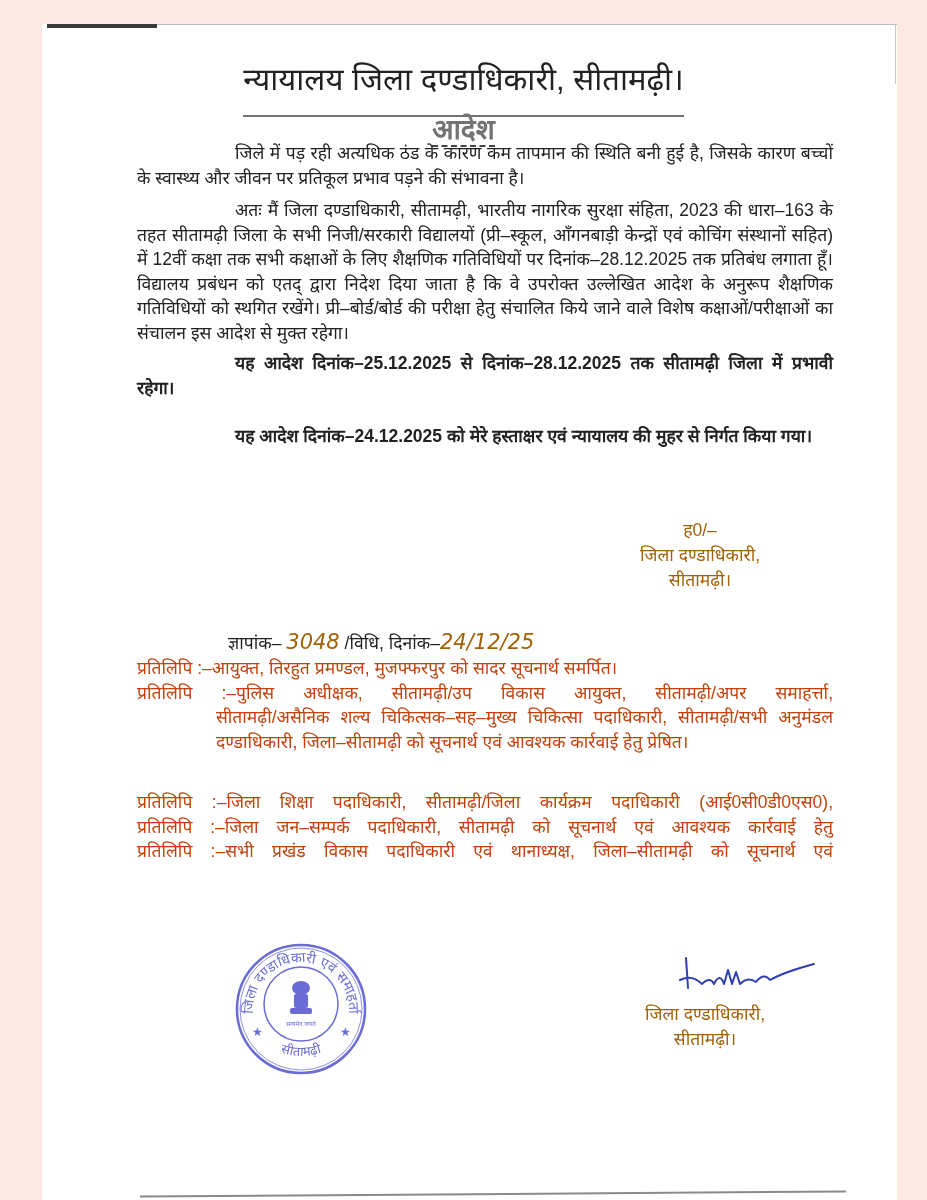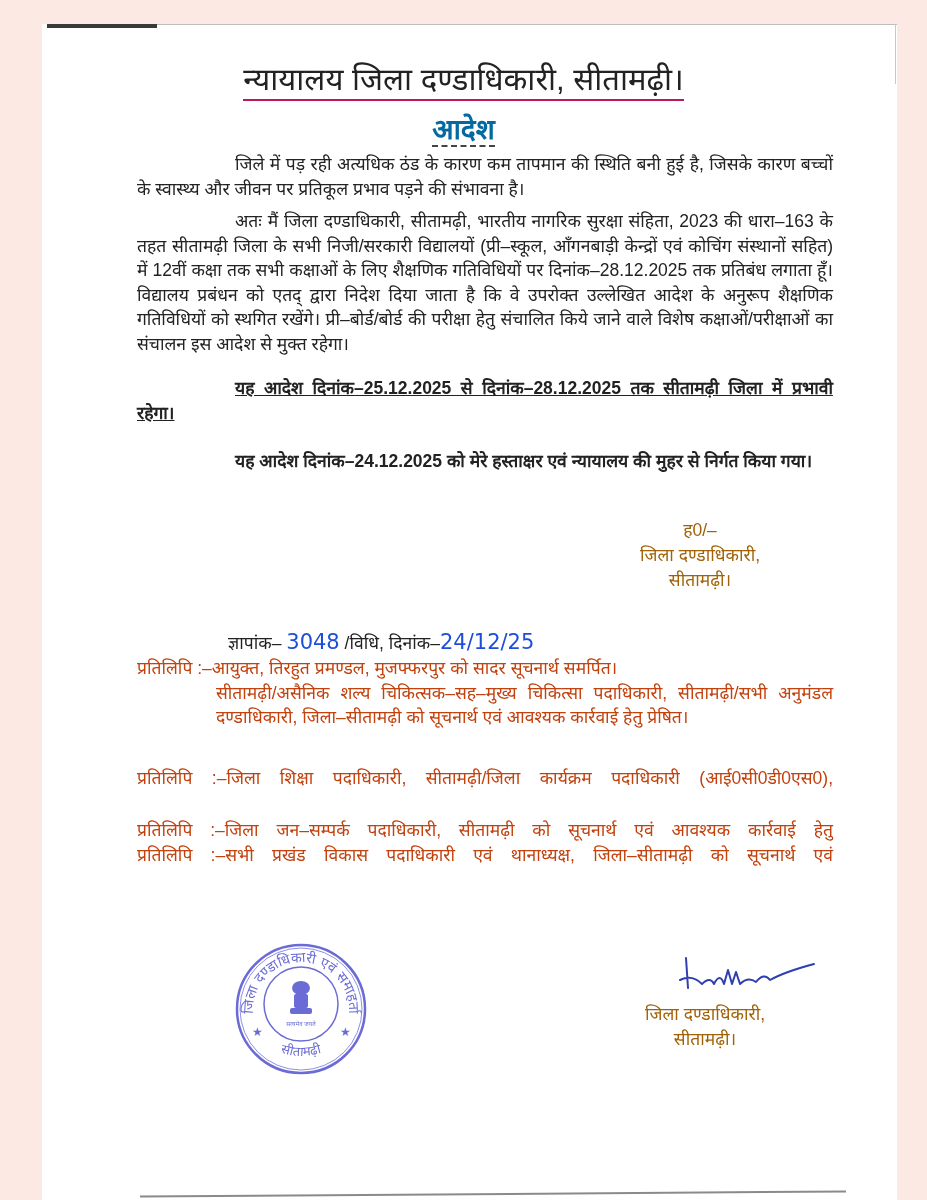--- a/index.html
+++ b/index.html
@@ -22,41 +22,41 @@
       position: absolute; left: 157px; top: 24px; width: 740px; height: 1px;
       background: #bdbdbd;
     }
     .edge-right {
       position: absolute; left: 895px; top: 24px; width: 1px; height: 60px; background: #c8c8c8;
     }
     .heading {
       position: absolute; left: 0; top: 60px; width: 927px; text-align: center;
       font-size: 31px; line-height: 40px; color: #222;
     }
-    .heading span { border-bottom: 2px solid #be185d; padding-bottom: 2px; }
+    .heading span { border-bottom: 2px solid #737373; padding-bottom: 18px; }
     .subheading {
       position: absolute; left: 0; top: 112px; width: 927px; text-align: center;
-      font-size: 28px; font-weight: bold; line-height: 36px; color: #0369a1;
+      font-size: 28px; font-weight: bold; line-height: 36px; color: #737373;
     }
     .subheading span { border-bottom: 2px dashed #444; }
     .body {
       position: absolute; left: 137px; width: 696px;
       font-size: 17.5px; line-height: 24.5px; text-align: justify; color: #222;
       font-family: "Liberation Sans Narrow", "Liberation Sans", sans-serif;
     }
     .para { text-indent: 98px; margin: 0; }
     .bold { font-weight: bold; }
     .sig-block {
       position: absolute; text-align: center; font-size: 17.5px; line-height: 25px; color: #a16207;
     }
     .memo-line {
       position: absolute; left: 228px; top: 630px; font-size: 17.5px; color: #222;
     }
     .hand {
-      font-family: "DejaVu Sans", sans-serif; color: #1d4ed8; font-size: 21px;
+      font-family: "DejaVu Sans", sans-serif; font-style: italic; color: #a16207; font-size: 21px;
     }
     .copies {
       position: absolute; left: 137px; top: 656px; width: 696px;
       font-size: 17.5px; line-height: 24.5px; color: #c2410c;
     }
     .indent-cont { padding-left: 79px; text-align: justify; }
     .stamp {
       position: absolute; left: 232px; top: 940px; width: 138px; height: 138px;
     }
     .signature {
@@ -71,48 +71,51 @@
 <body>
 
 <div class="paper"></div>
 <div class="edge-top"></div>
 <div class="edge-top2"></div>
 <div class="edge-right"></div>
 
 <div class="heading"><span>न्यायालय जिला दण्डाधिकारी, सीतामढ़ी।</span></div>
 <div class="subheading"><span>आदेश</span></div>
 
-<div class="body" style="top:152px;">
+<div class="body" style="top:141px;">
   <p class="para">जिले में पड़ रही अत्यधिक ठंड के कारण कम तापमान की स्थिति बनी हुई है, जिसके कारण बच्चों के स्वास्थ्य और जीवन पर प्रतिकूल प्रभाव पड़ने की संभावना है।</p>
   <p class="para" style="margin-top:8px;">अतः मैं जिला दण्डाधिकारी, सीतामढ़ी, भारतीय नागरिक सुरक्षा संहिता, 2023 की धारा–163 के तहत सीतामढ़ी जिला के सभी निजी/सरकारी विद्यालयों (प्री–स्कूल, आँगनबाड़ी केन्द्रों एवं कोचिंग संस्थानों सहित) में 12वीं कक्षा तक सभी कक्षाओं के लिए शैक्षणिक गतिविधियों पर दिनांक–28.12.2025 तक प्रतिबंध लगाता हूँ। विद्यालय प्रबंधन को एतद् द्वारा निदेश दिया जाता है कि वे उपरोक्त उल्लेखित आदेश के अनुरूप शैक्षणिक गतिविधियों को स्थगित रखेंगे। प्री–बोर्ड/बोर्ड की परीक्षा हेतु संचालित किये जाने वाले विशेष कक्षाओं/परीक्षाओं का संचालन इस आदेश से मुक्त रहेगा।</p>
-  <p class="para bold" style="margin-top:20px;text-decoration:underline;">यह आदेश दिनांक–25.12.2025 से दिनांक–28.12.2025 तक सीतामढ़ी जिला में प्रभावी रहेगा।</p>
+  <p class="para bold" style="margin-top:6px;">यह आदेश दिनांक–25.12.2025 से दिनांक–28.12.2025 तक सीतामढ़ी जिला में प्रभावी रहेगा।</p>
   <p class="para bold" style="margin-top:24px;">यह आदेश दिनांक–24.12.2025 को मेरे हस्ताक्षर एवं न्यायालय की मुहर से निर्गत किया गया।</p>
 </div>
 
 <div class="sig-block" style="left:600px; top:518px; width:200px;">
   <div>ह0/–</div>
   <div>जिला दण्डाधिकारी,</div>
   <div>सीतामढ़ी।</div>
 </div>
 
 <div class="memo-line">
   <span>ज्ञापांक–</span>
   <span class="hand">3048</span>
   <span>/विधि, दिनांक–</span><span class="hand">24/12/25</span>
 </div>
 
 <div class="copies">
   <div>
     <span>प्रतिलिपि :–</span><span>आयुक्त, तिरहुत प्रमण्डल, मुजफ्फरपुर को सादर सूचनार्थ समर्पित।</span>
   </div>
+  <div style="text-align:justify;text-align-last:justify;">
+    <span>प्रतिलिपि :–</span><span>पुलिस अधीक्षक, सीतामढ़ी/उप विकास आयुक्त, सीतामढ़ी/अपर समाहर्त्ता,</span>
+  </div>
   <div class="indent-cont">सीतामढ़ी/असैनिक शल्य चिकित्सक–सह–मुख्य चिकित्सा पदाधिकारी, सीतामढ़ी/सभी अनुमंडल दण्डाधिकारी, जिला–सीतामढ़ी को सूचनार्थ एवं आवश्यक कार्रवाई हेतु प्रेषित।</div>
   <div style="text-align:justify;text-align-last:justify;margin-top:36px;">
     <span>प्रतिलिपि :–</span><span>जिला शिक्षा पदाधिकारी, सीतामढ़ी/जिला कार्यक्रम पदाधिकारी (आई0सी0डी0एस0),</span>
   </div>
-  <div style="text-align:justify;text-align-last:justify;margin-top:28px;">
+  <div style="text-align:justify;text-align-last:justify;">
     <span>प्रतिलिपि :–</span><span>जिला जन–सम्पर्क पदाधिकारी, सीतामढ़ी को सूचनार्थ एवं आवश्यक कार्रवाई हेतु</span>
   </div>
   <div style="text-align:justify;text-align-last:justify;">
     <span>प्रतिलिपि :–</span><span>सभी प्रखंड विकास पदाधिकारी एवं थानाध्यक्ष, जिला–सीतामढ़ी को सूचनार्थ एवं</span>
   </div>
 </div>
 
 <svg class="stamp" viewBox="0 0 138 138">
   <defs>
     <path id="ringPath" d="M 22 80 A 48 48 0 1 1 116 80" fill="none"></path>

